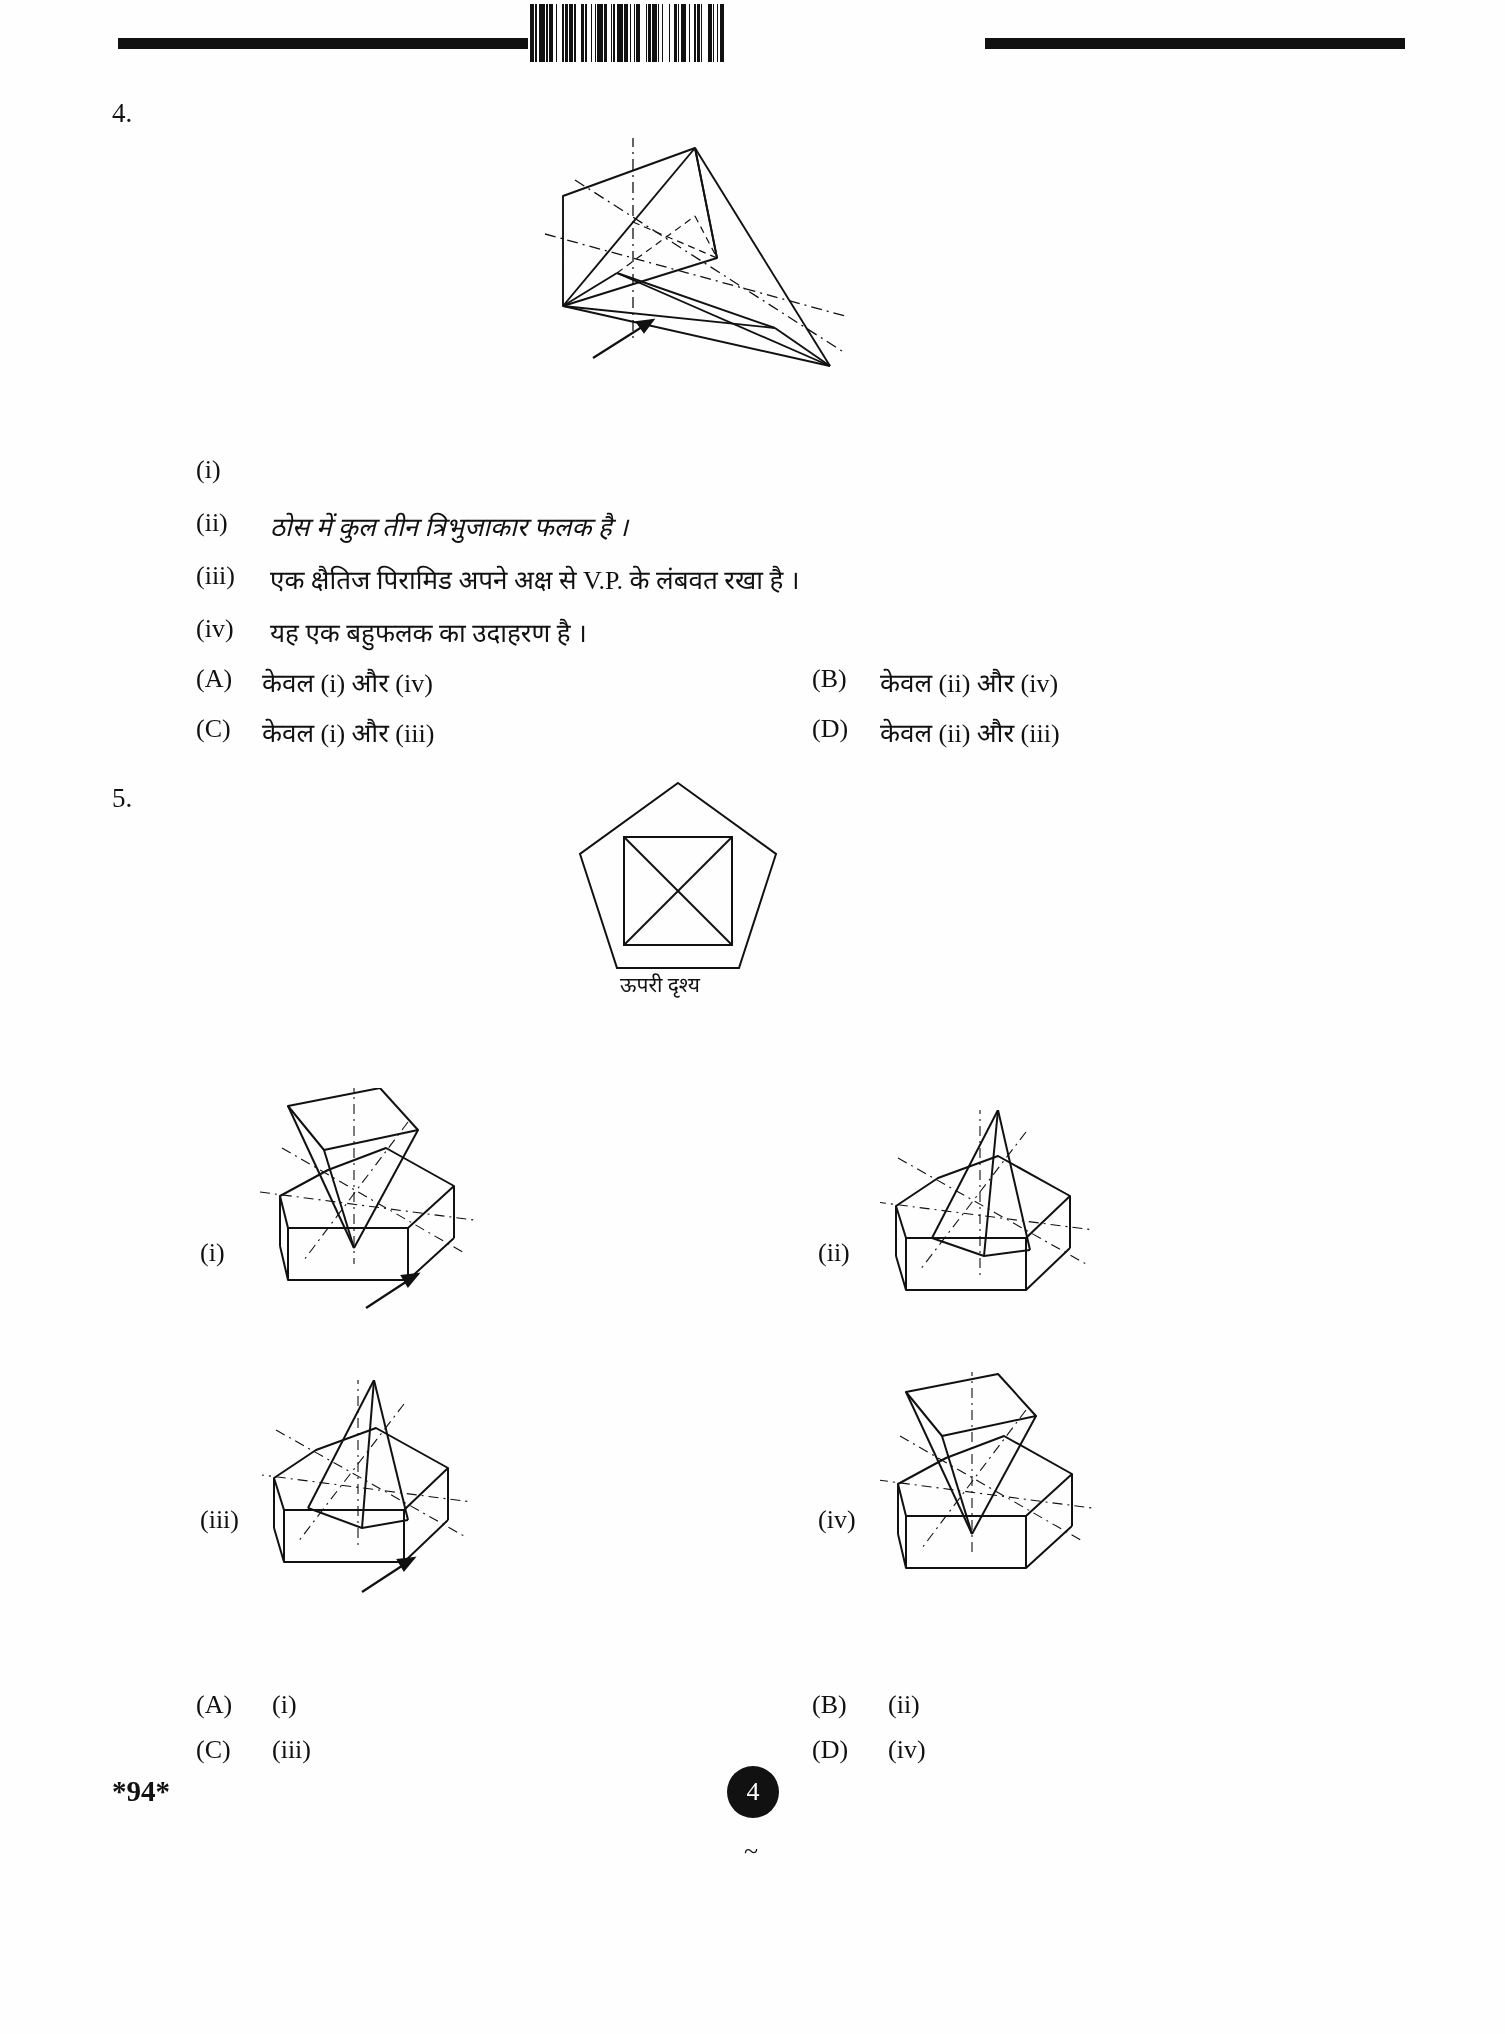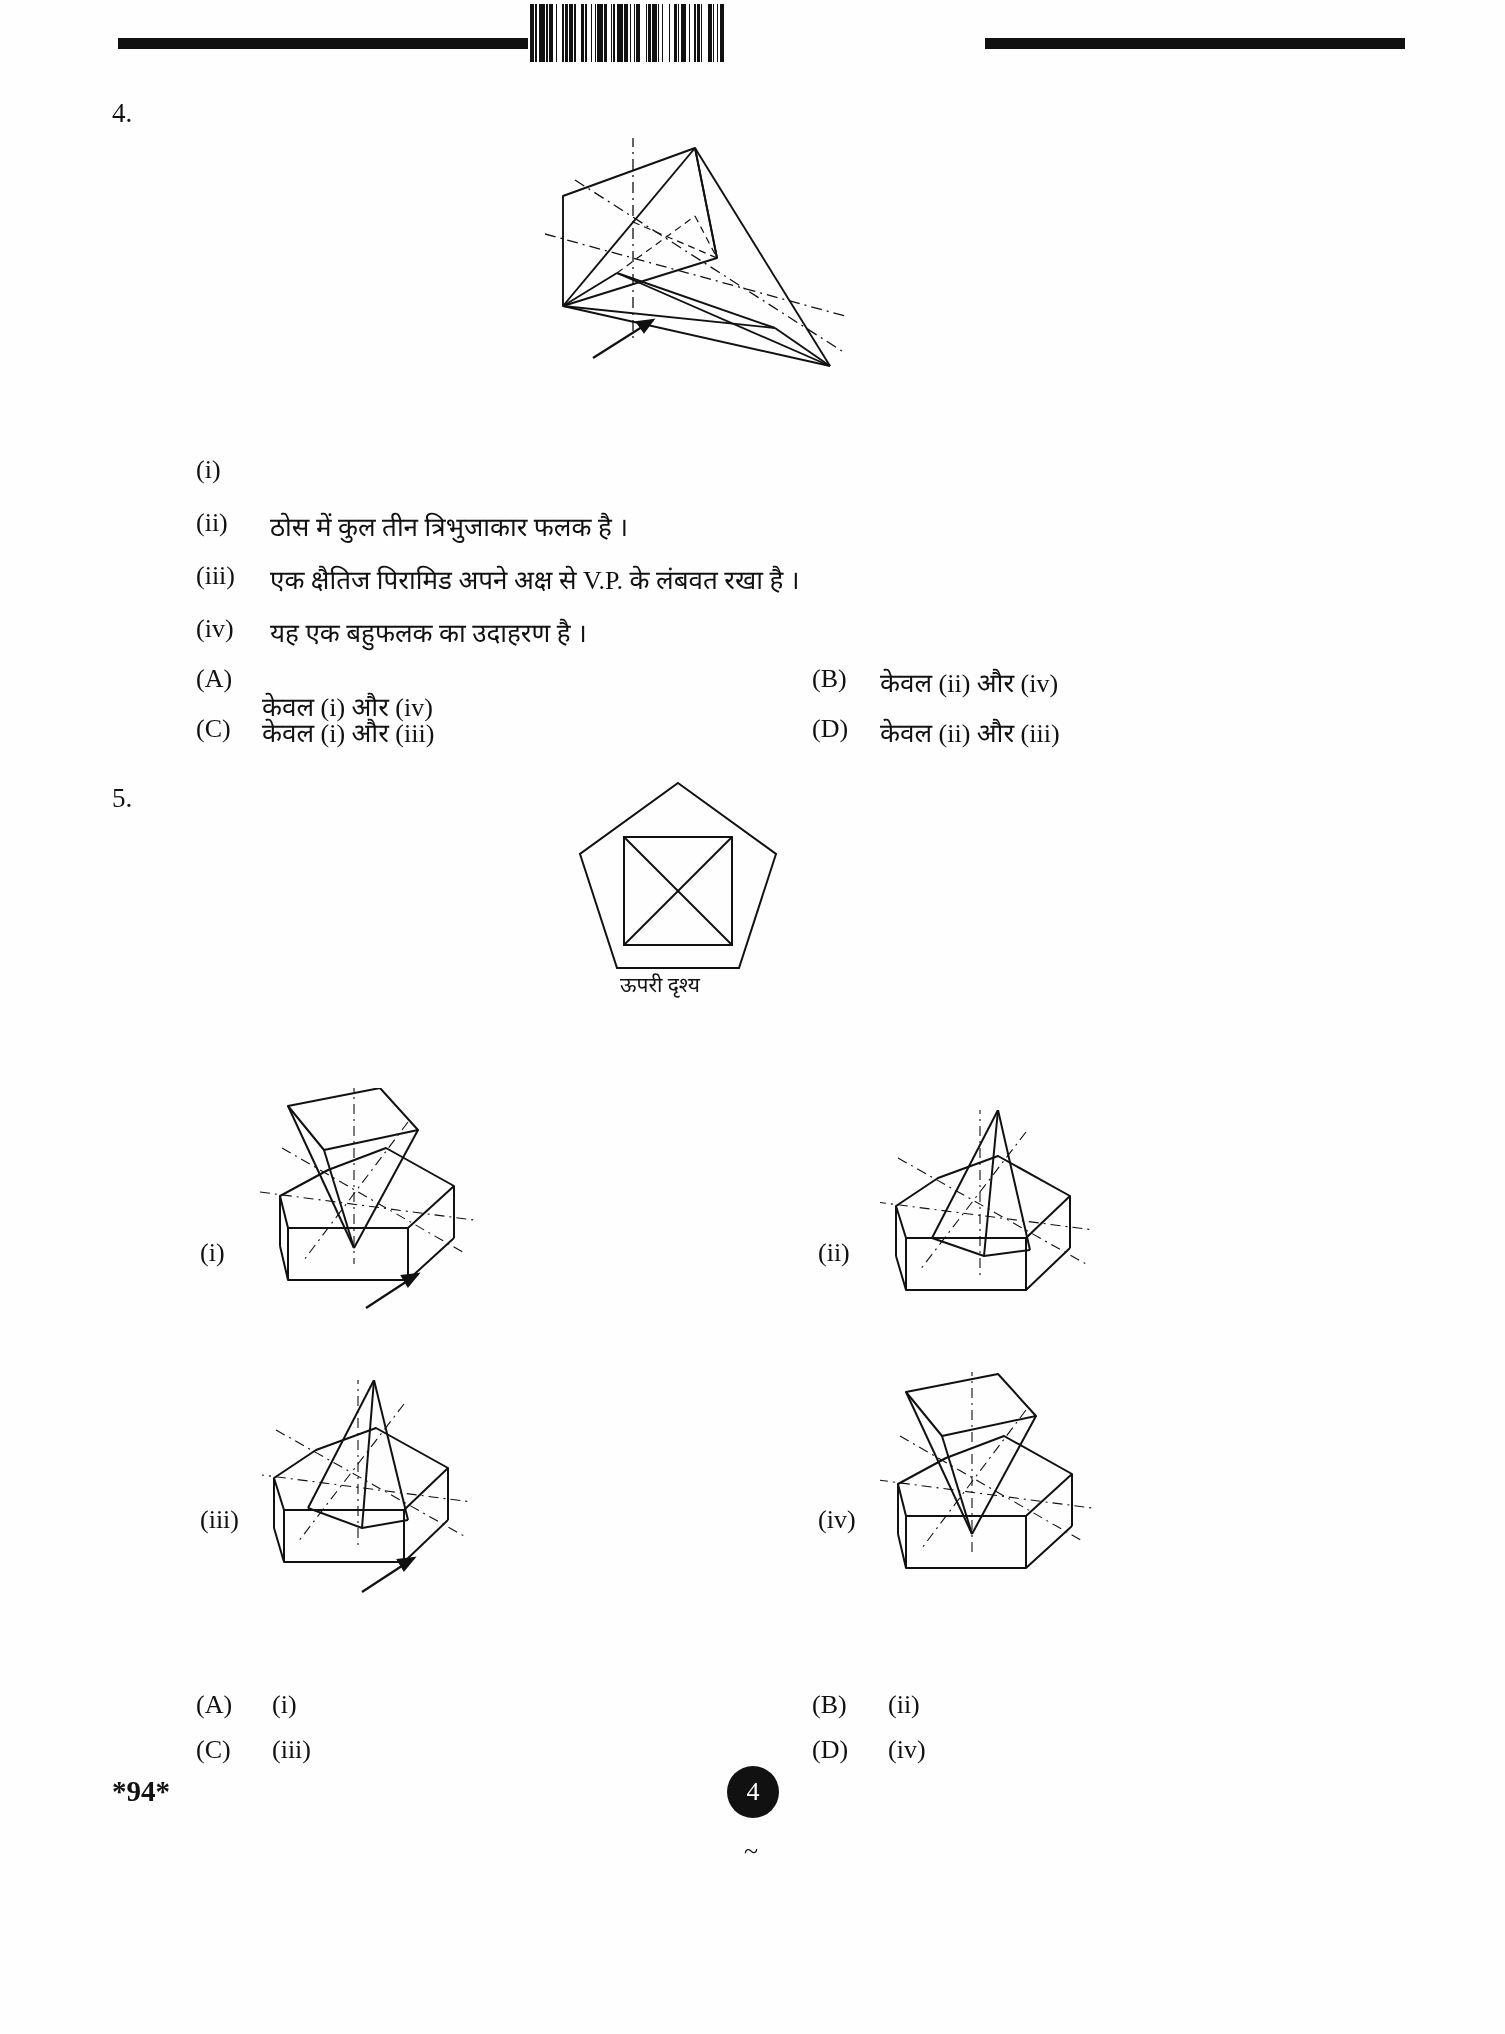--- a/index.html
+++ b/index.html
@@ -253,30 +253,30 @@
       <g stroke="#111" stroke-width="2.2" fill="#111">
         <path d="M 48 220 L 108 182" fill="none"></path>
         <path d="M 108 182 L 92 184 L 99 194 Z"></path>
       </g>
     </svg>
   </div>
 
   <div class="rom" style="left:196px; top:455px;">(i)</div>
 
   <div class="rom" style="left:196px; top:508px;">(ii)</div>
-  <div class="stmt" style="left:270px; top:508px;">ठोस में कुल तीन त्रिभुजाकार फलक है ।</div>
+  <div class="stmt" style="left:270px; top:508px;font-style:italic;">ठोस में कुल तीन त्रिभुजाकार फलक है ।</div>
 
   <div class="rom" style="left:196px; top:561px;">(iii)</div>
   <div class="stmt" style="left:270px; top:561px;">एक क्षैतिज पिरामिड अपने अक्ष से V.P. के लंबवत रखा है ।</div>
 
   <div class="rom" style="left:196px; top:614px;">(iv)</div>
   <div class="stmt" style="left:270px; top:614px;">यह एक बहुफलक का उदाहरण है ।</div>
 
   <div class="optlbl" style="left:196px; top:664px;">(A)</div>
-  <div class="opttxt" style="left:262px; top:664px;margin-top:24px;">केवल (i) और (iv)</div>
+  <div class="opttxt" style="left:262px; top:664px;">केवल (i) और (iv)</div>
 
   <div class="optlbl" style="left:812px; top:664px;">(B)</div>
   <div class="opttxt" style="left:880px; top:664px;">केवल (ii) और (iv)</div>
 
   <div class="optlbl" style="left:196px; top:714px;">(C)</div>
   <div class="opttxt" style="left:262px; top:714px;">केवल (i) और (iii)</div>
 
   <div class="optlbl" style="left:812px; top:714px;">(D)</div>
   <div class="opttxt" style="left:880px; top:714px;">केवल (ii) और (iii)</div>
 

